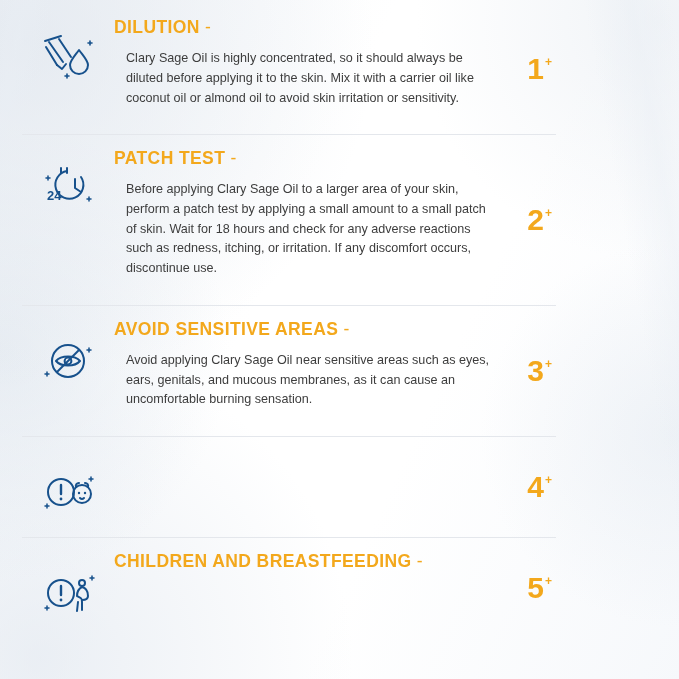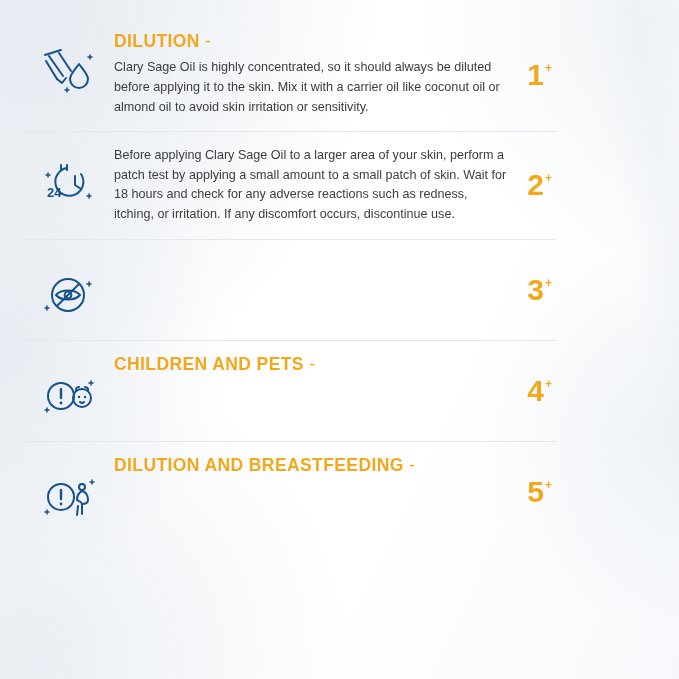--- a/index.html
+++ b/index.html
@@ -35,21 +35,21 @@
     background:
       linear-gradient(100deg, rgba(233,238,244,0.0) 0%, rgba(233,238,244,0.55) 3%, rgba(233,238,244,0.0) 7%),
       linear-gradient(80deg, rgba(233,238,244,0.0) 88%, rgba(233,238,244,0.45) 94%, rgba(233,238,244,0.0) 99%);
   }
 
   .page {
     position: relative;
     width: 578px;
     height: 679px;
     box-sizing: border-box;
-    padding: 18px 22px 10px 22px;
+    padding: 4px 22px 10px 22px;
   }
 
   .tips-list {
     display: flex;
     flex-direction: column;
   }
 
   .tip {
     display: flex;
     align-items: flex-start;
@@ -86,21 +86,21 @@
   }
   .tip-heading .dash {
     color: #f3a81c;
     font-weight: normal;
   }
 
   .tip-text {
     color: #3d3d3d;
     font-size: 12.6px;
     line-height: 1.56;
-    margin: 0;
+    margin: 12px;
   }
 
   .tip-number {
     position: absolute;
     right: 4px;
     top: 50%;
     transform: translateY(-50%);
     color: #f3a81c;
     font-size: 30px;
     font-weight: bold;
@@ -160,40 +160,51 @@
           <path d="M38 20 l0 9 6 4"></path>
           <path d="M24 9 l0 5 M30 9 l0 5"></path>
           <text x="10" y="41" font-family="Liberation Sans, sans-serif" font-size="13" font-weight="bold" fill="#17518c" stroke="none">24</text>
           <g stroke-width="1.5">
             <path d="M11 17 l0 4 M9 19 l4 0"></path>
             <path d="M52 38 l0 4 M50 40 l4 0"></path>
           </g>
         </svg>
       </div>
       <div class="tip-body">
+        <h3 class="tip-heading">
+          <span>PATCH TEST</span>
+          <span class="dash">-</span>
+        </h3>
         <p class="tip-text">Before applying Clary Sage Oil to a larger area of your skin, perform a patch test by applying a small amount to a small patch of skin. Wait for 18 hours and check for any adverse reactions such as redness, itching, or irritation. If any discomfort occurs, discontinue use.</p>
       </div>
       <div class="tip-number">
         <span>2</span>
         <span class="plus">+</span>
       </div>
     </div>
 
     <div class="tip">
       <div class="tip-icon">
         <svg width="62" height="62" viewBox="0 0 62 62" fill="none" stroke="#17518c" stroke-width="2" stroke-linecap="round" stroke-linejoin="round">
           <circle cx="31" cy="31" r="16"></circle>
           <path d="M19 31 c5 -6 19 -6 24 0 c-5 6 -19 6 -24 0 z"></path>
           <circle cx="31" cy="31" r="3.4"></circle>
           <line x1="20" y1="42" x2="42" y2="20"></line>
           <g stroke-width="1.5">
             <path d="M10 42 l0 4 M8 44 l4 0"></path>
             <path d="M52 18 l0 4 M50 20 l4 0"></path>
           </g>
         </svg>
+      </div>
+      <div class="tip-body">
+        <h3 class="tip-heading">
+          <span>AVOID SENSITIVE AREAS</span>
+          <span class="dash">-</span>
+        </h3>
+        <p class="tip-text">Avoid applying Clary Sage Oil near sensitive areas such as eyes, ears, genitals, and mucous membranes, as it can cause an uncomfortable burning sensation.</p>
       </div>
       <div class="tip-number">
         <span>3</span>
         <span class="plus">+</span>
       </div>
     </div>
 
     <div class="tip">
       <div class="tip-icon">
         <svg width="62" height="62" viewBox="0 0 62 62" fill="none" stroke="#17518c" stroke-width="2" stroke-linecap="round" stroke-linejoin="round">
@@ -205,24 +216,20 @@
           <circle cx="42" cy="32" r="1.2" fill="#17518c" stroke="none"></circle>
           <circle cx="48" cy="32" r="1.2" fill="#17518c" stroke="none"></circle>
           <path d="M43 37 q2 2 4 0"></path>
           <g stroke-width="1.5">
             <path d="M10 43 l0 4 M8 45 l4 0"></path>
             <path d="M54 16 l0 4 M52 18 l4 0"></path>
           </g>
         </svg>
       </div>
       <div class="tip-body">
-        <h3 class="tip-heading">
-          <span>CHILDREN AND PETS</span>
-          <span class="dash">-</span>
-        </h3>
       </div>
       <div class="tip-number">
         <span>4</span>
         <span class="plus">+</span>
       </div>
     </div>
 
     <div class="tip">
       <div class="tip-icon">
         <svg width="62" height="62" viewBox="0 0 62 62" fill="none" stroke="#17518c" stroke-width="2" stroke-linecap="round" stroke-linejoin="round">
@@ -234,21 +241,21 @@
           <path d="M45 25 c4 1 6 5 6 9 c0 3 -3 4 -6 4"></path>
           <path d="M41 40 l-1 9"></path>
           <g stroke-width="1.5">
             <path d="M10 44 l0 4 M8 46 l4 0"></path>
             <path d="M55 14 l0 4 M53 16 l4 0"></path>
           </g>
         </svg>
       </div>
       <div class="tip-body">
         <h3 class="tip-heading">
-          <span>DILUTION AND BREASTFEEDING</span>
+          <span>CHILDREN AND BREASTFEEDING</span>
           <span class="dash">-</span>
         </h3>
       </div>
       <div class="tip-number">
         <span>5</span>
         <span class="plus">+</span>
       </div>
     </div>
 
   </div>

